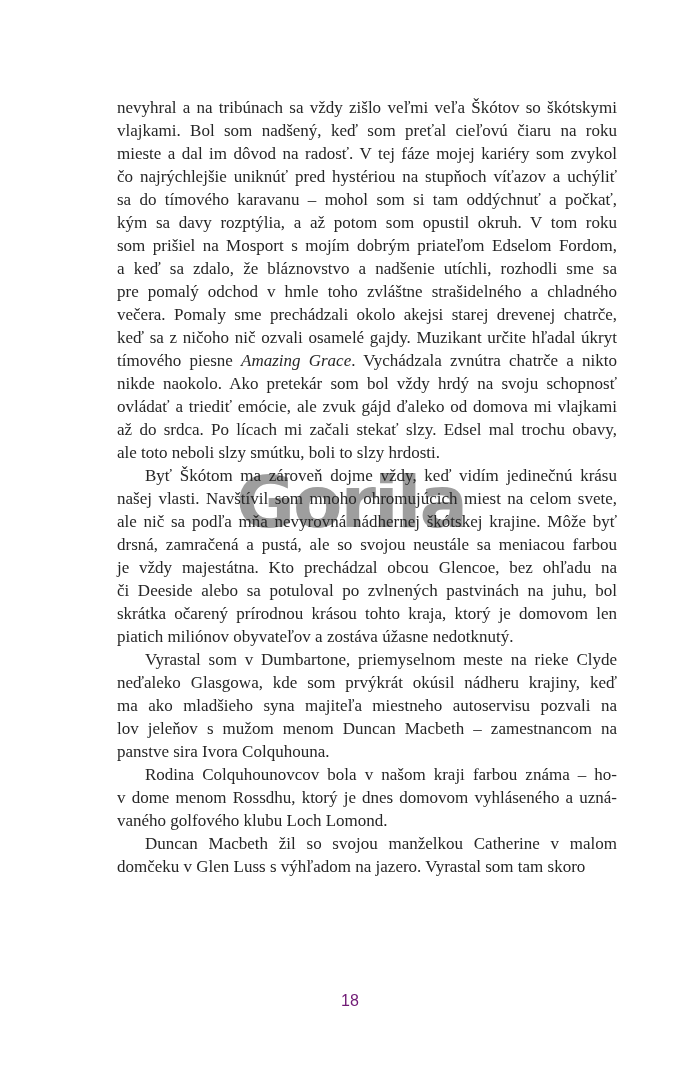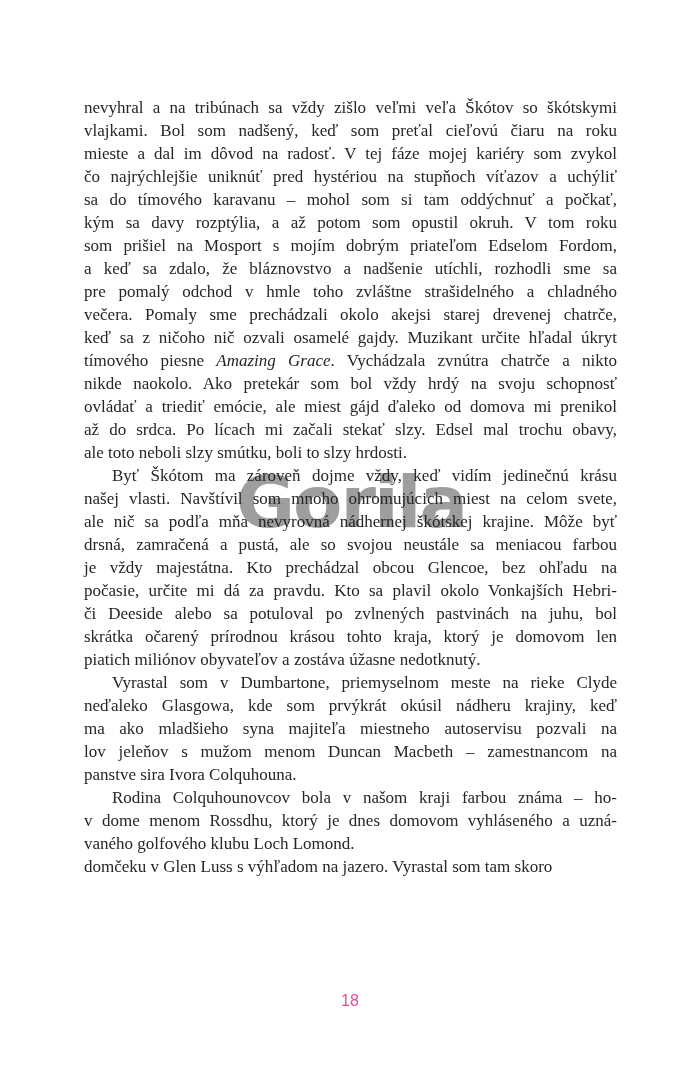--- a/index.html
+++ b/index.html
@@ -36,40 +36,41 @@
     color: #262626;
   }
   .line {
     font-size: 17px;
     height: 23px;
     line-height: 23px;
     text-align: justify;
     text-align-last: justify;
     text-justify: inter-word;
     white-space: normal;
+    margin-left: 33px;
   }
   .line.last {
     text-align-last: left;
   }
   .line.indent {
     text-indent: 28px;
   }
   .line i {
     font-style: italic;
   }
   .page-number {
     position: absolute;
     left: 0;
     top: 992px;
     width: 700px;
     text-align: center;
     z-index: 1;
     font-family: "Liberation Sans", sans-serif;
     font-size: 16px;
-    color: #ec4899;
+    color: #701a75;
   }
 </style>
 </head>
 <body>
 
 <div class="page">
   <div class="watermark" style="color: rgb(158, 158, 158);">Gorila</div>
   <div class="text-block" id="text-block" style="color: rgb(38, 38, 38);">
       <div class="line"><span>nevyhral a na tribúnach sa vždy zišlo veľmi veľa Škótov so škótskymi</span></div>
       <div class="line"><span>vlajkami. Bol som nadšený, keď som preťal cieľovú čiaru na roku</span></div>
@@ -77,36 +78,36 @@
       <div class="line"><span>čo najrýchlejšie uniknúť pred hystériou na stupňoch víťazov a uchýliť</span></div>
       <div class="line"><span>sa do tímového karavanu – mohol som si tam oddýchnuť a počkať,</span></div>
       <div class="line"><span>kým sa davy rozptýlia, a až potom som opustil okruh. V tom roku</span></div>
       <div class="line"><span>som prišiel na Mosport s mojím dobrým priateľom Edselom Fordom,</span></div>
       <div class="line"><span>a keď sa zdalo, že bláznovstvo a nadšenie utíchli, rozhodli sme sa</span></div>
       <div class="line"><span>pre pomalý odchod v hmle toho zvláštne strašidelného a chladného</span></div>
       <div class="line"><span>večera. Pomaly sme prechádzali okolo akejsi starej drevenej chatrče,</span></div>
       <div class="line"><span>keď sa z ničoho nič ozvali osamelé gajdy. Muzikant určite hľadal úkryt</span></div>
       <div class="line"><span>tímového piesne </span><i>Amazing Grace</i><span>. Vychádzala zvnútra chatrče a nikto</span></div>
       <div class="line"><span>nikde naokolo. Ako pretekár som bol vždy hrdý na svoju schopnosť</span></div>
-      <div class="line"><span>ovládať a triediť emócie, ale miest gájd ďaleko od domova mi prenikol</span></div>
+      <div class="line"><span>ovládať a triediť emócie, ale zvuk gájd ďaleko od domova mi vlajkami</span></div>
       <div class="line"><span>až do srdca. Po lícach mi začali stekať slzy. Edsel mal trochu obavy,</span></div>
       <div class="line last"><span>ale toto neboli slzy smútku, boli to slzy hrdosti.</span></div>
       <div class="line indent"><span>Byť Škótom ma zároveň dojme vždy, keď vidím jedinečnú krásu</span></div>
       <div class="line"><span>našej vlasti. Navštívil som mnoho ohromujúcich miest na celom svete,</span></div>
       <div class="line"><span>ale nič sa podľa mňa nevyrovná nádhernej škótskej krajine. Môže byť</span></div>
       <div class="line"><span>drsná, zamračená a pustá, ale so svojou neustále sa meniacou farbou</span></div>
       <div class="line"><span>je vždy majestátna. Kto prechádzal obcou Glencoe, bez ohľadu na</span></div>
-      <div class="line"><span>počasie, určite mi dá za pravdu. Kto sa plavil okolo Vonkajších Hebri-</span></div>
       <div class="line"><span>či Deeside alebo sa potuloval po zvlnených pastvinách na juhu, bol</span></div>
       <div class="line"><span>skrátka očarený prírodnou krásou tohto kraja, ktorý je domovom len</span></div>
       <div class="line last"><span>piatich miliónov obyvateľov a zostáva úžasne nedotknutý.</span></div>
       <div class="line indent"><span>Vyrastal som v Dumbartone, priemyselnom meste na rieke Clyde</span></div>
       <div class="line"><span>neďaleko Glasgowa, kde som prvýkrát okúsil nádheru krajiny, keď</span></div>
       <div class="line"><span>ma ako mladšieho syna majiteľa miestneho autoservisu pozvali na</span></div>
       <div class="line"><span>lov jeleňov s mužom menom Duncan Macbeth – zamestnancom na</span></div>
       <div class="line last"><span>panstve sira Ivora Colquhouna.</span></div>
       <div class="line indent"><span>Rodina Colquhounovcov bola v našom kraji farbou známa – ho-</span></div>
       <div class="line"><span>v dome menom Rossdhu, ktorý je dnes domovom vyhláseného a uzná-</span></div>
       <div class="line last"><span>vaného golfového klubu Loch Lomond.</span></div>
+      <div class="line indent"><span>Duncan Macbeth žil so svojou manželkou Catherine v malom</span></div>
       <div class="line last"><span>domčeku v Glen Luss s výhľadom na jazero. Vyrastal som tam skoro</span></div>
     </div>
   <div class="page-number">18</div>
 </div>
 
 </body></html>

